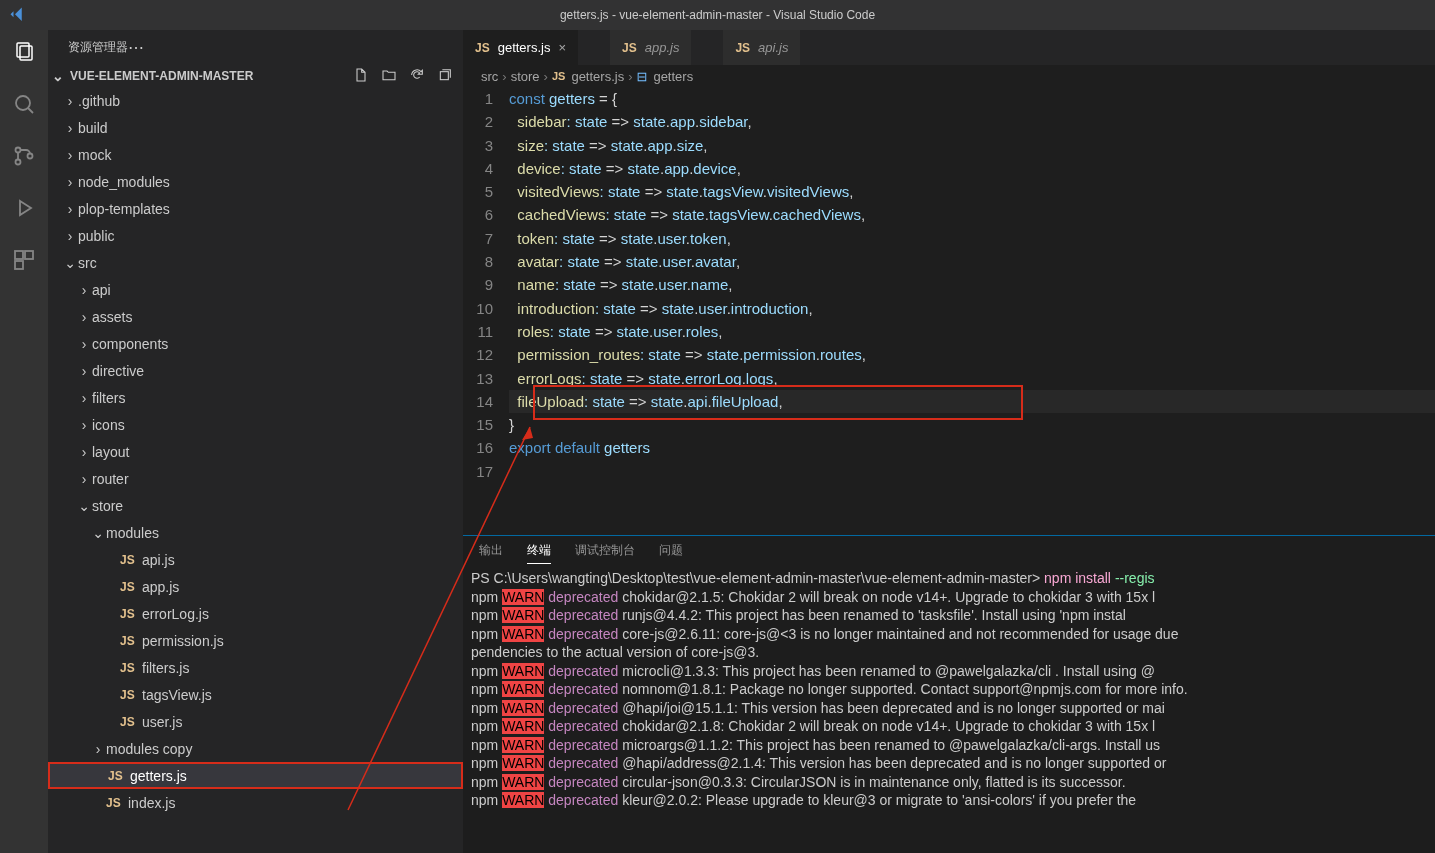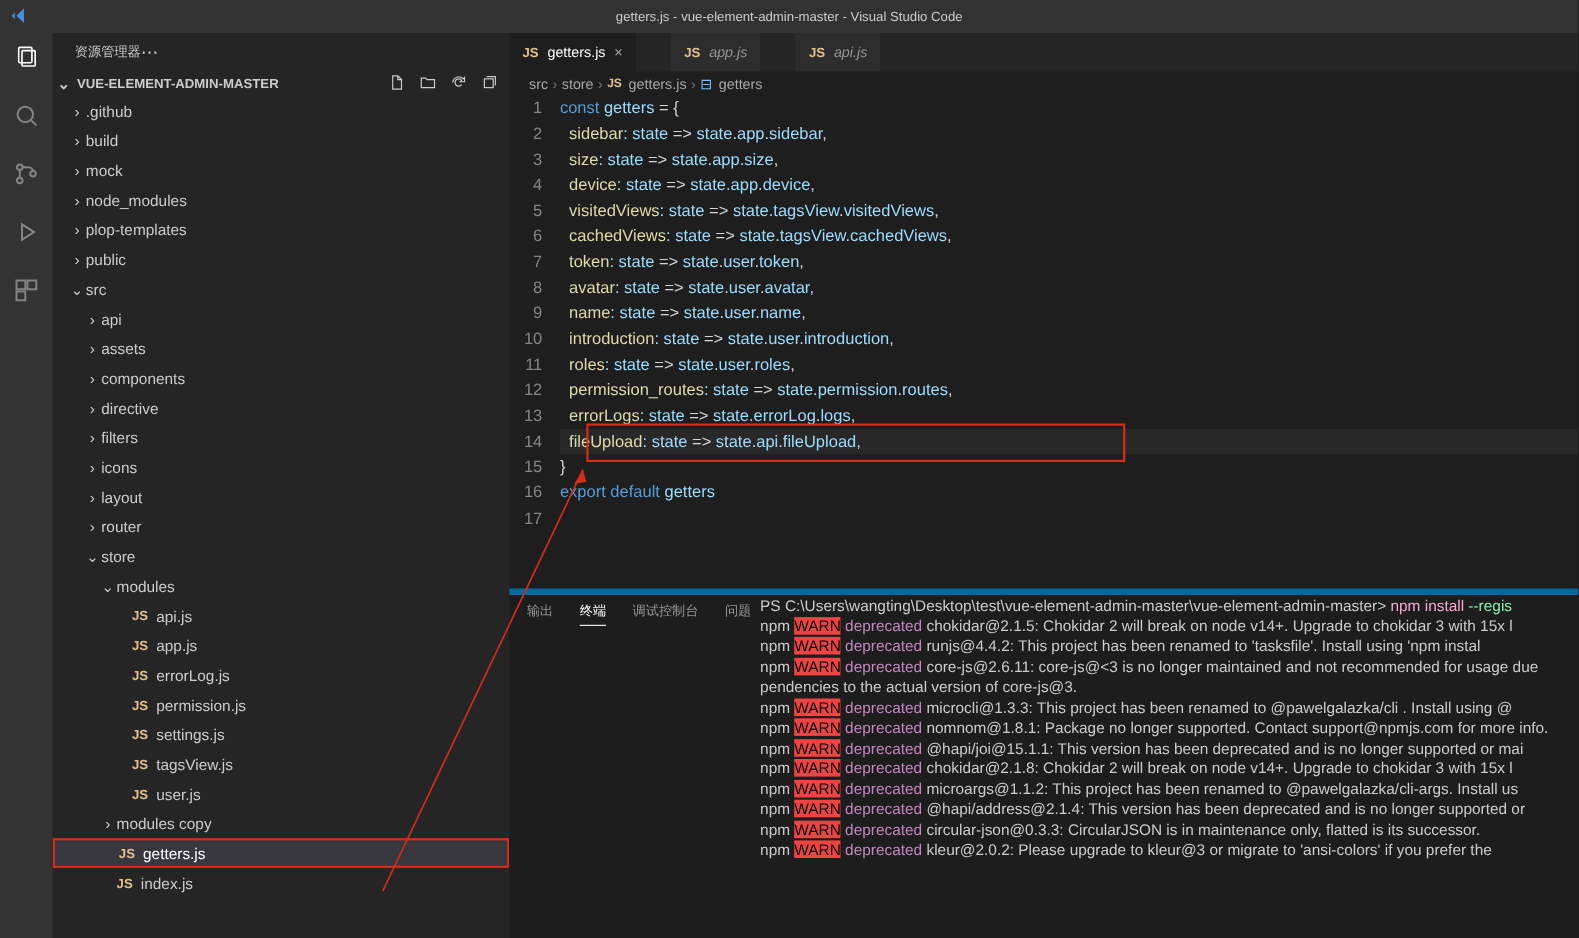--- a/index.html
+++ b/index.html
@@ -55,21 +55,21 @@
 .gutter { width: 46px; text-align: right; padding-right: 16px; color: #858585; user-select: none; }
 .code { flex: 1; white-space: pre; color: #d4d4d4; position: relative; }
 .code .row { height: 23.3px; }
 .code .hl-line { background: #282828; }
 .kw { color: #569cd6; }
 .var { color: #9cdcfe; }
 .fn { color: #dcdcaa; }
 .op { color: #d4d4d4; }
 .redbox { position: absolute; border: 2px solid #d62c1a; }
 
-.terminal-wrap { height: 318px; background: rgba(30,30,30,0.94); display: flex; flex-direction: row; border-top: 6px solid #0369a1; }
+.terminal-wrap { height: 318px; background: rgba(30,30,30,0.94); display: flex; flex-direction: column; border-top: 1px solid #0369a1; }
 .term-tabs { height: 33px; display: flex; align-items: center; gap: 24px; padding-left: 16px; font-size: 12px; color: #969696; }
 .term-tab { cursor: pointer; padding-bottom: 4px; }
 .term-tab.active { color: #fff; border-bottom: 1px solid #fff; }
 .terminal { flex: 1; font-family: Consolas, "Courier New", monospace; font-size: 14px; line-height: 18.5px; color: #ccc; padding-left: 8px; overflow: hidden; white-space: pre; }
 .t-yellow { background: #ef4444; color: #000; }
 .t-magenta { color: #c586c0; }
 .t-gray { color: #86efac; }
 .t-cyan { color: #f9a8d4; }
 </style>
 </head>
@@ -221,21 +221,21 @@
           <span class="label">errorLog.js</span>
         </div>
         <div class="tree-item" style="padding-left: 56px;">
           <span class="twisty"></span>
           <span class="fi js">JS</span>
           <span class="label">permission.js</span>
         </div>
         <div class="tree-item" style="padding-left: 56px;">
           <span class="twisty"></span>
           <span class="fi js">JS</span>
-          <span class="label">settings.js</span>
+          <span class="label">filters.js</span>
         </div>
         <div class="tree-item" style="padding-left: 56px;">
           <span class="twisty"></span>
           <span class="fi js">JS</span>
           <span class="label">tagsView.js</span>
         </div>
         <div class="tree-item" style="padding-left: 56px;">
           <span class="twisty"></span>
           <span class="fi js">JS</span>
           <span class="label">user.js</span>

